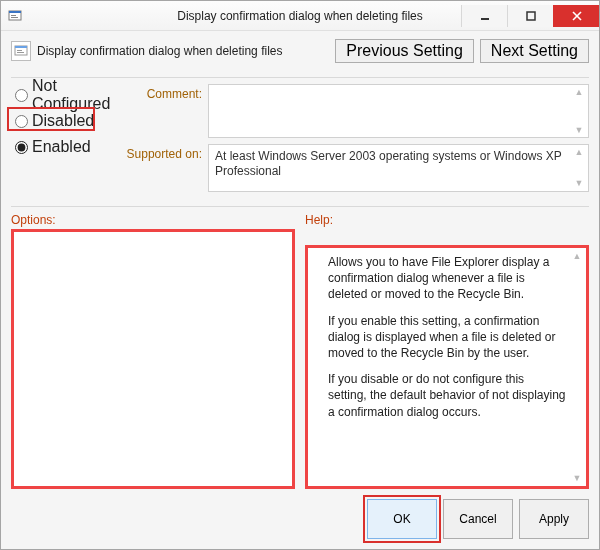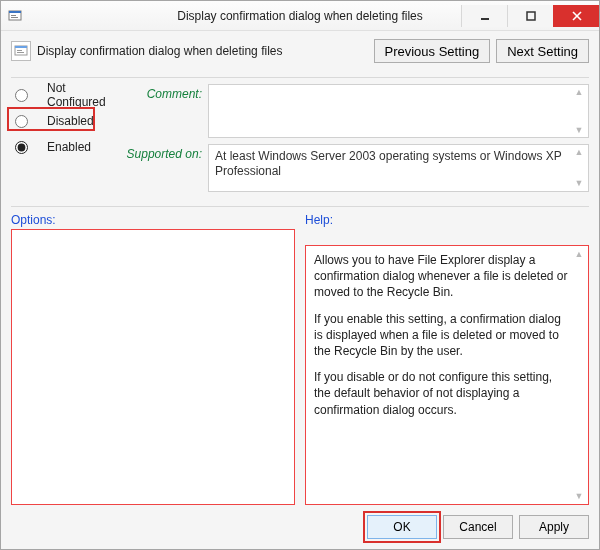--- a/index.html
+++ b/index.html
@@ -10,41 +10,41 @@
   .titlebar .appicon svg { display:block; }
   .titlebar .title { position:absolute; left:0; right:0; text-align:center; font-size: 12px; color: #222; pointer-events:none; }
   .winbtns { margin-left: auto; display: flex; height: 22px; }
   .winbtn { width: 46px; height: 22px; display: flex; align-items: center; justify-content: center; font-size: 12px; color:#333; border-left:1px solid #d8d8d8; background:#f5f5f5; cursor:default; }
   .winbtn.close { background: #d9302d; color: #fff; border-left:1px solid #d9302d; }
   .client { flex: 1; background: #f5f5f5; display:flex; flex-direction:column; padding: 8px 10px 10px 10px; }
   .hdrrow { display:flex; align-items:center; margin-bottom:6px; }
   .hdricon { width:20px; height:20px; border:1px solid #bdbdbd; background:#fff; margin-right:6px; display:flex; align-items:center; justify-content:center; }
   .hdricon svg{display:block;}
   .hdrtitle { font-size: 12px; color:#222; flex:1; }
-  .navbtn { height:24px; font-size:13px; background:#f0f0f0; border:1px solid #adadad; padding:0 10px; margin-left:6px; cursor:default; }
+  .navbtn { height:24px; font-size:16px; background:#f0f0f0; border:1px solid #adadad; padding:0 10px; margin-left:6px; cursor:default; }
   .toprow { display:flex; }
   .radiocol { width: 112px; font-size:12px; color:#222; position:relative; }
   .radiocol .opt { display:flex; align-items:center; height:22px; margin-bottom:4px; padding-left:4px;}
   .radiocol input[type=radio]{ width:13px; height:13px; margin:0 4px 0 0; accent-color:#222;}
-  .radiocol label{ font-size:12px;margin-left:15px; }
+  .radiocol label{ font-size:16px; }
   .highlight-enabled { position:absolute; border:2px solid #d9302d; top:23px; left:-4px; width:88px; height:24px; pointer-events:none; }
   .fieldcol { flex:1; font-size:12px; }
   .fldrow { display:flex; margin-bottom:6px; }
-  .fldlabel { width:85px; text-align:right; padding-right:6px; padding-top:3px; color:#15803d;font-style:italic; }
+  .fldlabel { width:85px; text-align:right; padding-right:6px; padding-top:3px; color:#a16207; }
   .txtarea { flex:1; border:1px solid #d0d0d0; background:#fff; height:54px; font-size:12px; padding:4px 20px 4px 6px; position:relative; overflow:hidden; }
   .txtarea.small { height:48px; color:#333; line-height:1.25; }
   .scrollbits { position:absolute; right:2px; top:2px; bottom:2px; width:14px; display:flex; flex-direction:column; justify-content:space-between; color:#b8b8b8; font-size:9px; align-items:center; }
   .sep { border:none; border-top:1px solid #d9d9d9; margin:8px 0 6px 0; }
   .midrow { display:flex; flex:1; min-height:0; }
   .pane { display:flex; flex-direction:column; flex:1; min-width:0; }
   .pane + .pane { margin-left:10px;gap:16px; }
-  .panelabel { font-size:12px; color:#1d4ed8; margin-bottom:2px; }
-  .panebox { flex:1; border:1px solid #ef4444; background:#fff; font-size:12px; color:#222; padding:6px 20px 6px 8px; line-height:1.35; overflow:hidden; position:relative; }
+  .panelabel { font-size:12px; color:#c2410c; margin-bottom:2px; }
+  .panebox { flex:1; border:3px solid #ef4444; background:#fff; font-size:12px; color:#222; padding:6px 20px 6px 20px; line-height:1.35; overflow:hidden; position:relative; }
   .btnrow { display:flex; justify-content:flex-end; margin-top:10px; gap:6px; position:relative; }
-  .btn { height:24px; min-width:70px; font-size:12px; background:#f0f0f0; border:1px solid #adadad; padding:0 8px; cursor:default; }
+  .btn { height:40px; min-width:70px; font-size:12px; background:#f0f0f0; border:1px solid #adadad; padding:0 8px; cursor:default; }
   .btn.focus { border:1px solid #7eb4ea; background:#e5f1fb; }
   .highlight-ok-wrap { position:relative; }
   .highlight-ok { position:absolute; border:2px solid #d9302d; pointer-events:none; left:-4px; top:-4px; right:-4px; bottom:-4px;}
   p{ margin:0 0 10px 0;}
 </style>
 </head>
 <body>
 
 <div class="window">
   <div class="titlebar">

